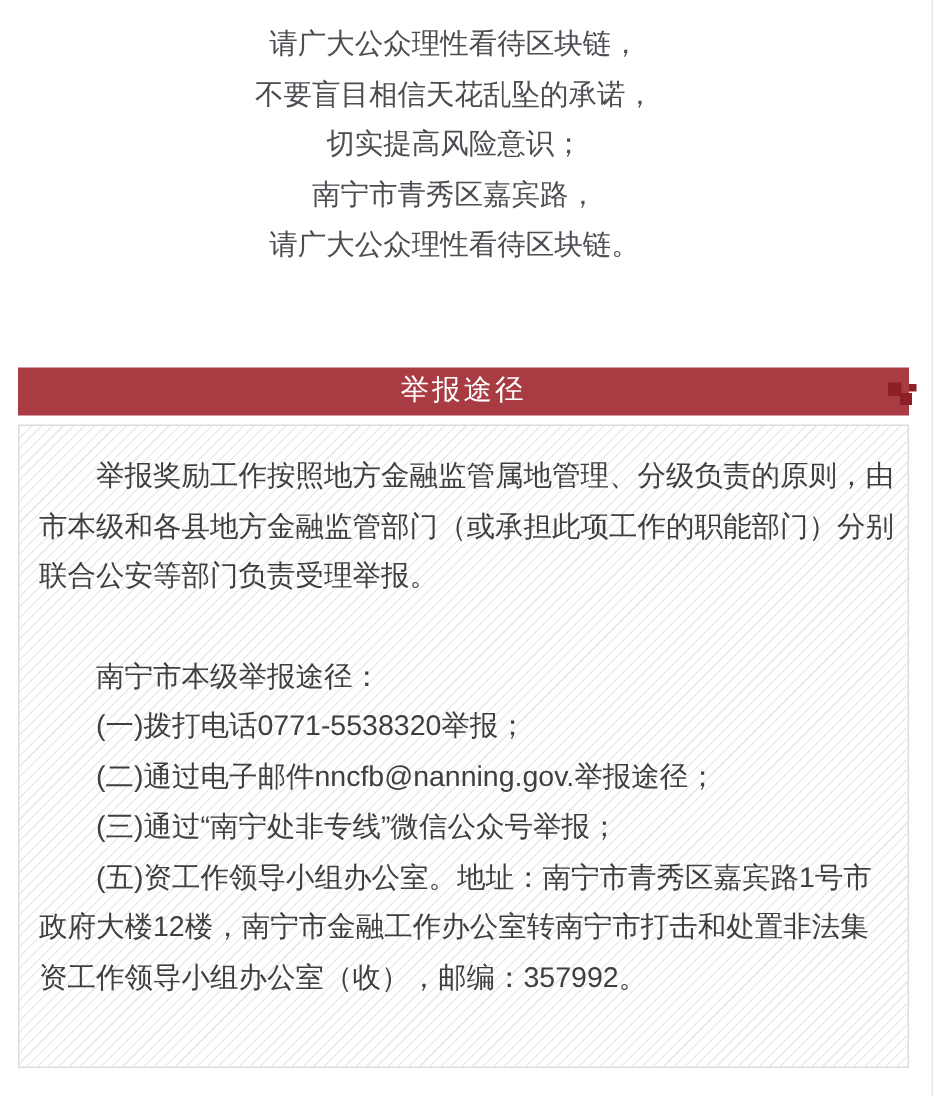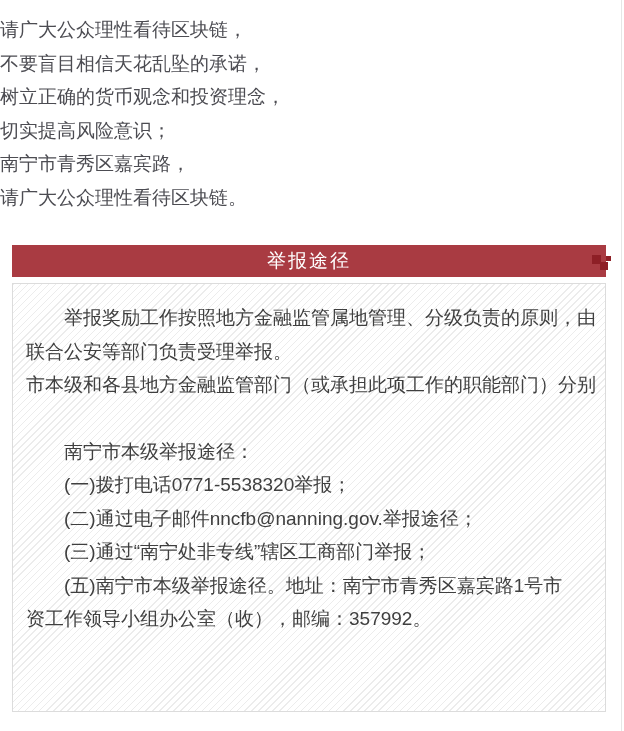--- a/index.html
+++ b/index.html
@@ -17,20 +17,21 @@
     position: absolute;
     left: 621px; top: 0;
     width: 1px; height: 731px;
     background: #e6e6e6;
   }
 
   
   .intro {
     position: absolute;
     top: 13px; left: 0; right: 18px;
+    text-align: center;
     color: #4c4c52;
     font-size: 19px;
     line-height: 33.5px;
   }
 
   
   .banner {
     position: absolute;
     left: 12px; top: 245px;
     width: 594px; height: 32px;
@@ -70,38 +71,38 @@
   .gap-above { margin-top: 33px; }
 </style>
 </head>
 <body>
 
 <div class="page-edge-line"></div>
 
 <div class="intro">
   <div class="intro-line">请广大公众理性看待区块链，</div>
   <div class="intro-line">不要盲目相信天花乱坠的承诺，</div>
-  <div class="intro-line">树立正确的货币观念和投资理念，</div>
   <div class="intro-line">切实提高风险意识；</div>
   <div class="intro-line">南宁市青秀区嘉宾路，</div>
   <div class="intro-line">请广大公众理性看待区块链。</div>
 </div>
 
 <div class="banner">
   <span>举报途径</span>
   <span class="sq sq1"></span>
   <span class="sq sq2"></span>
   <span class="sq sq3"></span>
 </div>
 
 <div class="report-box">
   <div class="line indent">举报奖励工作按照地方金融监管属地管理、分级负责的原则，由</div>
+  <div class="line">市本级和各县地方金融监管部门（或承担此项工作的职能部门）分别</div>
   <div class="line">联合公安等部门负责受理举报。</div>
-  <div class="line">市本级和各县地方金融监管部门（或承担此项工作的职能部门）分别</div>
 
   <div class="line indent gap-above">南宁市本级举报途径：</div>
   <div class="line indent">(一)拨打电话0771-5538320举报；</div>
   <div class="line indent">(二)通过电子邮件nncfb@nanning.gov.举报途径；</div>
-  <div class="line indent">(三)通过“南宁处非专线”辖区工商部门举报；</div>
+  <div class="line indent">(三)通过“南宁处非专线”微信公众号举报；</div>
 
-  <div class="line indent">(五)南宁市本级举报途径。地址：南宁市青秀区嘉宾路1号市</div>
+  <div class="line indent">(五)资工作领导小组办公室。地址：南宁市青秀区嘉宾路1号市</div>
+  <div class="line">政府大楼12楼，南宁市金融工作办公室转南宁市打击和处置非法集</div>
   <div class="line">资工作领导小组办公室（收），邮编：357992。</div>
 </div>
 
 </body></html>

